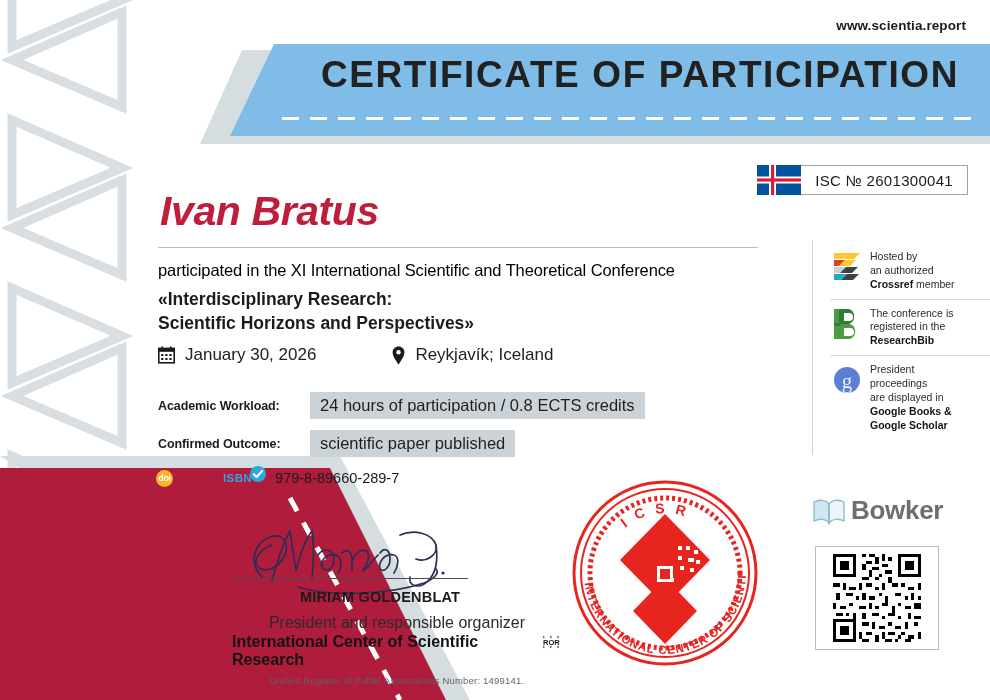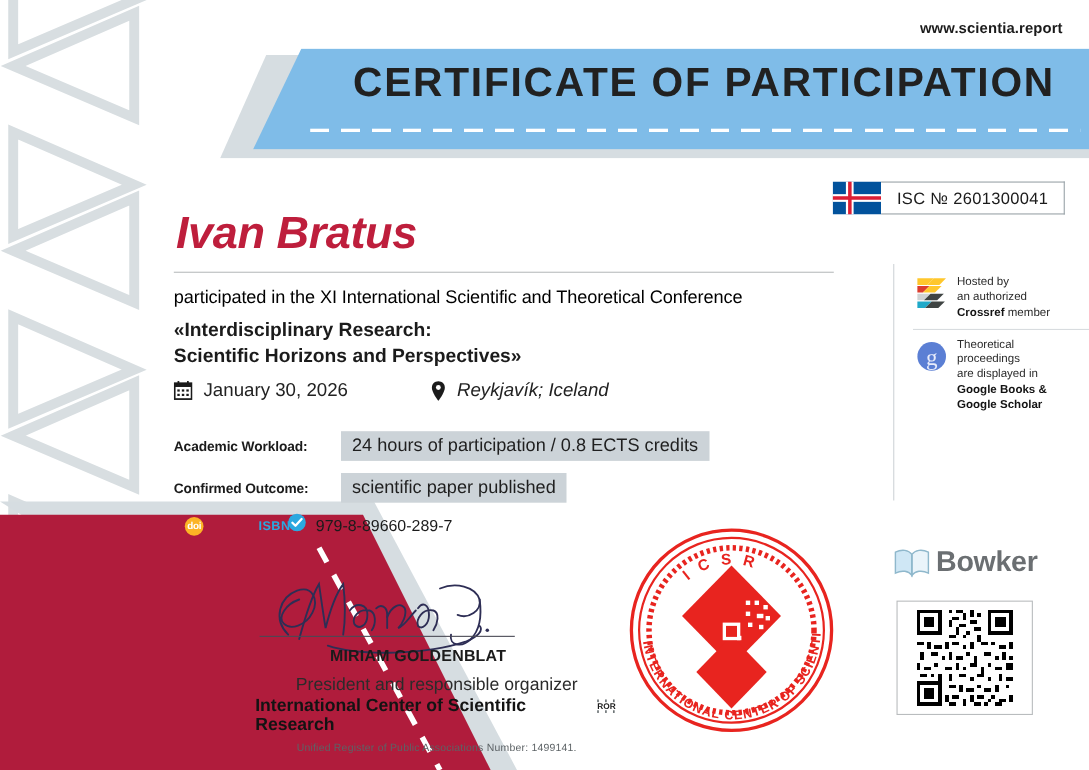--- a/index.html
+++ b/index.html
@@ -62,33 +62,33 @@
     position:absolute;left:158px;top:261px;
     font-size:16.5px;color:#000000;letter-spacing:-.1px;
   }
   .conf-title{
     position:absolute;left:158px;top:288px;width:640px;
     font-size:17.5px;font-weight:bold;color:#1b1b1b;line-height:1.35;
   }
 
   .meta-row{position:absolute;left:158px;top:345px;display:flex;align-items:center;gap:10px;}
   .meta-date{font-size:17px;color:#222;}
-  .meta-loc{font-size:17px;color:#222;font-style:italic;}
+  .meta-loc{font-size:17px;color:#222;}
   .meta-gap{width:56px;}
 
   .fields{position:absolute;left:158px;top:392px;}
   .field{display:flex;align-items:center;margin-bottom:11px;}
   .field-label{
     width:152px;font-size:12.5px;font-weight:bold;color:#1b1b1b;letter-spacing:-.1px;
   }
   .field-value{
     background:#ccd3d8;padding:4px 10px;font-size:16.5px;color:#1f1f1f;
   }
 
-  .ids{position:absolute;left:168px;top:470px;display:flex;align-items:flex-end;}
+  .ids{position:absolute;left:156px;top:470px;display:flex;align-items:flex-start;}
   .doi-badge{
     width:17px;height:17px;border-radius:50%;background:#fcb425;
     color:#fff;font-size:9px;font-weight:bold;line-height:17px;text-align:center;
     letter-spacing:-.3px;
   }
   .doi-text{margin-left:7px;font-size:14.5px;color:#1b1b1b;}
   .isbn-wrap{margin-left:50px;display:flex;align-items:center;}
   .isbn-word{font-size:11.5px;font-weight:bold;color:#2aa8e0;letter-spacing:.4px;}
   .isbn-check{margin-left:-3px;margin-top:-8px;}
   .isbn-num{margin-left:8px;font-size:14.5px;color:#1b1b1b;}
@@ -242,30 +242,47 @@
           <polygon points="15,24 27,24 21,30 9,30" fill="#3f4443"></polygon>
         </svg>
       </div>
       <div class="badge-txt">
         <span>Hosted by</span><br>
         <span>an authorized</span><br>
         <b>Crossref</b><span> member</span>
       </div>
     </div>
 
+    <div class="badge">
+      <div class="badge-ico">
+        <svg width="30" height="34" viewBox="0 0 30 34">
+          <rect x="2" y="2" width="5" height="30" fill="#4b9b45"></rect>
+          <path d="M7 2 h10 a8 8 0 0 1 0 15 h-10 z" fill="#2f7d36"></path>
+          <path d="M7 17 h11 a8 8 0 0 1 0 15 h-11 z" fill="#4b9b45"></path>
+          <path d="M12 6 h5 a4 4 0 0 1 0 8 h-5 z" fill="#ffffff"></path>
+          <path d="M12 21 h6 a4 4 0 0 1 0 8 h-6 z" fill="#ffffff"></path>
+          <rect x="2" y="16" width="6" height="3" fill="#2f7d36"></rect>
+        </svg>
+      </div>
+      <div class="badge-txt">
+        <span>The conference is</span><br>
+        <span>registered in the</span><br>
+        <b>ResearchBib</b>
+      </div>
+    </div>
 
     <div class="badge">
       <div class="badge-ico">
         <svg width="30" height="34" viewBox="0 0 30 34">
           <circle cx="15" cy="17" r="13" fill="#5b7fd4"></circle>
           <text x="15" y="25" font-family="Liberation Serif, serif" font-size="21" fill="#e8ecfb" text-anchor="middle">g</text>
         </svg>
       </div>
       <div class="badge-txt">
-        <span>Theoretical</span><br>
+        <span>President</span><br>
         <span>proceedings</span><br>
         <span>are displayed in</span><br>
         <b>Google Books &amp;</b><br>
         <b>Google Scholar</b>
       </div>
     </div>
   </div>
 
   <div class="sig">
     <svg class="sig-svg" width="250" height="85" viewBox="0 0 250 85">

